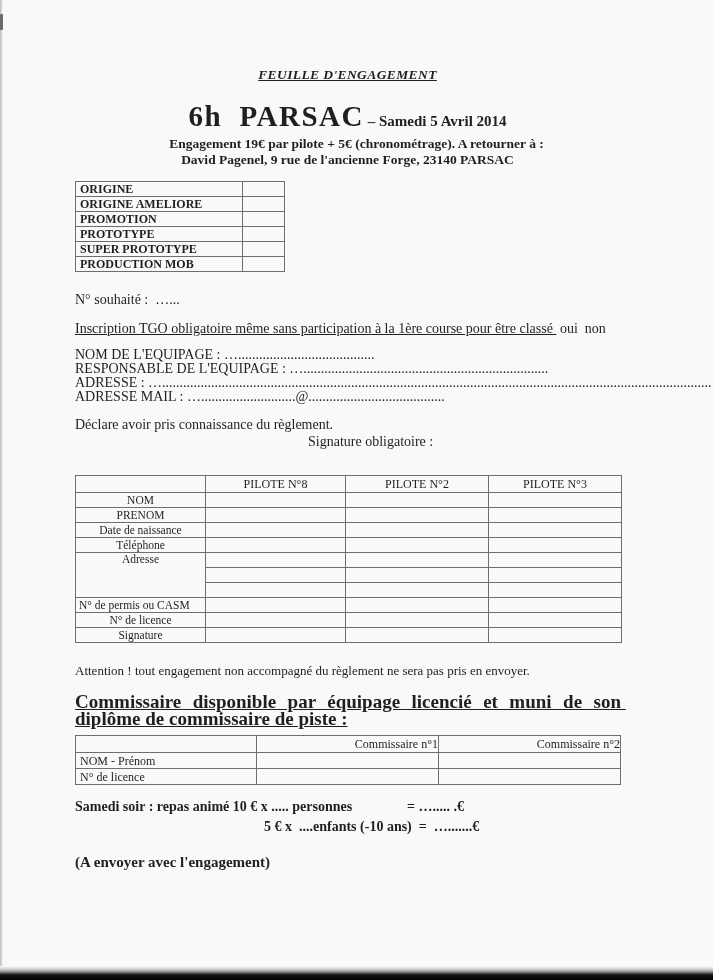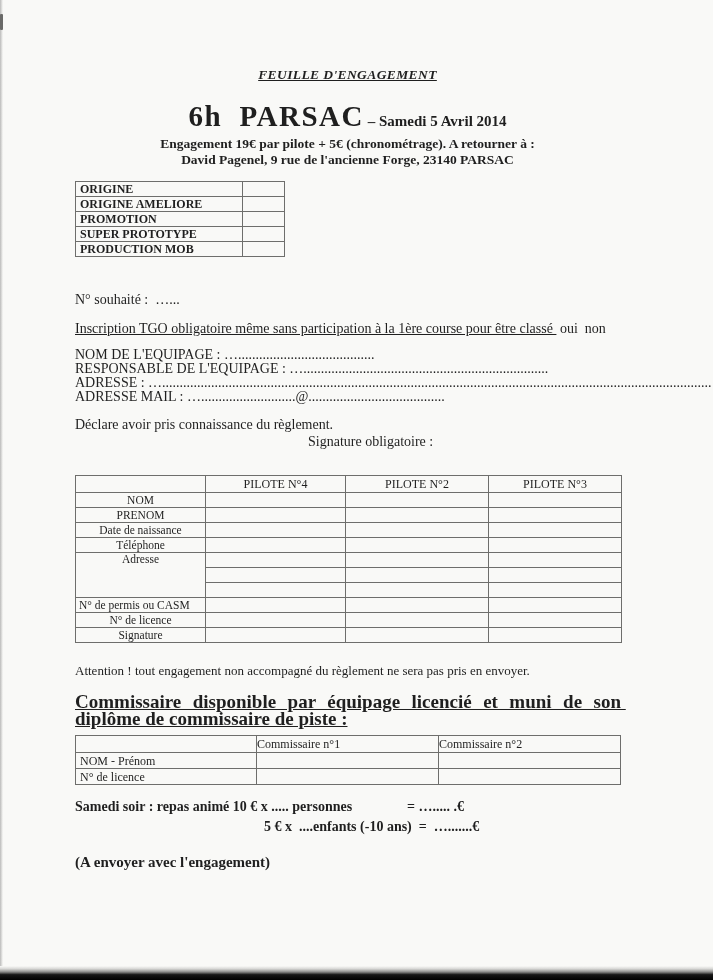--- a/index.html
+++ b/index.html
@@ -9,37 +9,37 @@
     overflow:hidden;
   }
   .t{position:absolute;white-space:pre-wrap;}
   .abs{position:absolute;}
   
   .form-title{left:75px;top:67px;width:545px;text-align:center;
     font-size:13.5px;font-weight:bold;font-style:italic;text-decoration:underline;letter-spacing:.4px;}
   .event-line{left:75px;top:100px;width:545px;text-align:center;}
   .event-name{font-size:29px;font-weight:bold;letter-spacing:1.5px;}
   .event-date{font-size:15px;font-weight:bold;font-family:Liberation Serif, serif;}
-  .fee-line{left:75px;top:136px;width:545px;text-align:center;font-size:13.5px;font-weight:bold;}
+  .fee-line{left:84px;top:136px;width:545px;text-align:center;font-size:13.5px;font-weight:bold;}
   .addr-line{left:75px;top:152px;width:545px;text-align:center;font-size:13.5px;font-weight:bold;}
   
   table{border-collapse:collapse;table-layout:fixed;}
   td,th{border:1px solid #6e6e6c;padding:0;font-weight:normal;overflow:hidden;}
   .cat-table{left:75px;top:181px;width:209px;}
   .cat-table td{height:14px;font-size:12px;line-height:13px;}
   .cat-table td.lbl{font-weight:bold;padding-left:4px;}
   .pilot-table{left:75px;top:475px;width:546px;font-size:11.5px;}
   .pilot-table td{height:14px;line-height:13px;text-align:center;}
   .pilot-table tr.hdr td{height:16px;font-size:12px;}
   .pilot-table td.left{text-align:left;padding-left:3px;}
   .pilot-table td.tall{vertical-align:top;}
   .pilot-table tr.sub td{border-top:1px solid #c9c9c6;}
   .com-table{left:75px;top:735px;width:546px;font-size:12px;}
   .com-table td{height:15px;line-height:14px;}
-  .com-table tr.hdr td{text-align:left;height:16px;}
+  .com-table tr.hdr td{text-align:right;height:16px;}
   .com-table td.lbl{padding-left:4px;}
   
   .fs13{font-size:14px;}
   .warning{left:75px;top:663px;font-size:13px;}
   .com-heading{left:75px;top:693px;width:546px;font-size:19px;font-weight:bold;
     text-decoration:underline;text-align:justify;line-height:17px;}
   .meal{font-size:14px;font-weight:bold;}
   .footer-note{left:75px;top:854px;font-size:15px;font-weight:bold;}
   
   .scan-left{position:absolute;left:0;top:0;bottom:0;width:3px;
@@ -69,20 +69,24 @@
         <tr>
           <td class="lbl">ORIGINE</td>
           <td></td>
         </tr>
     <tr>
           <td class="lbl">ORIGINE AMELIORE</td>
           <td></td>
         </tr>
     <tr>
           <td class="lbl">PROMOTION</td>
+          <td></td>
+        </tr>
+    <tr>
+          <td class="lbl">PROTOTYPE</td>
           <td></td>
         </tr>
     <tr>
           <td class="lbl">SUPER PROTOTYPE</td>
           <td></td>
         </tr>
     <tr>
           <td class="lbl">PRODUCTION MOB</td>
           <td></td>
         </tr>
@@ -104,21 +108,21 @@
   <table class="abs pilot-table">
     <colgroup>
         <col style="width:130px">
         <col style="width:140px">
         <col style="width:143px">
         <col style="width:133px">
       </colgroup>
     <tbody>
         <tr class="hdr">
       <td></td>
-      <td>PILOTE N°4</td>
+      <td>PILOTE N°8</td>
       <td>PILOTE N°2</td>
       <td>PILOTE N°3</td>
     </tr>
     <tr>
           <td>NOM</td>
           <td></td>
           <td></td>
           <td></td>
         </tr>
     <tr>

